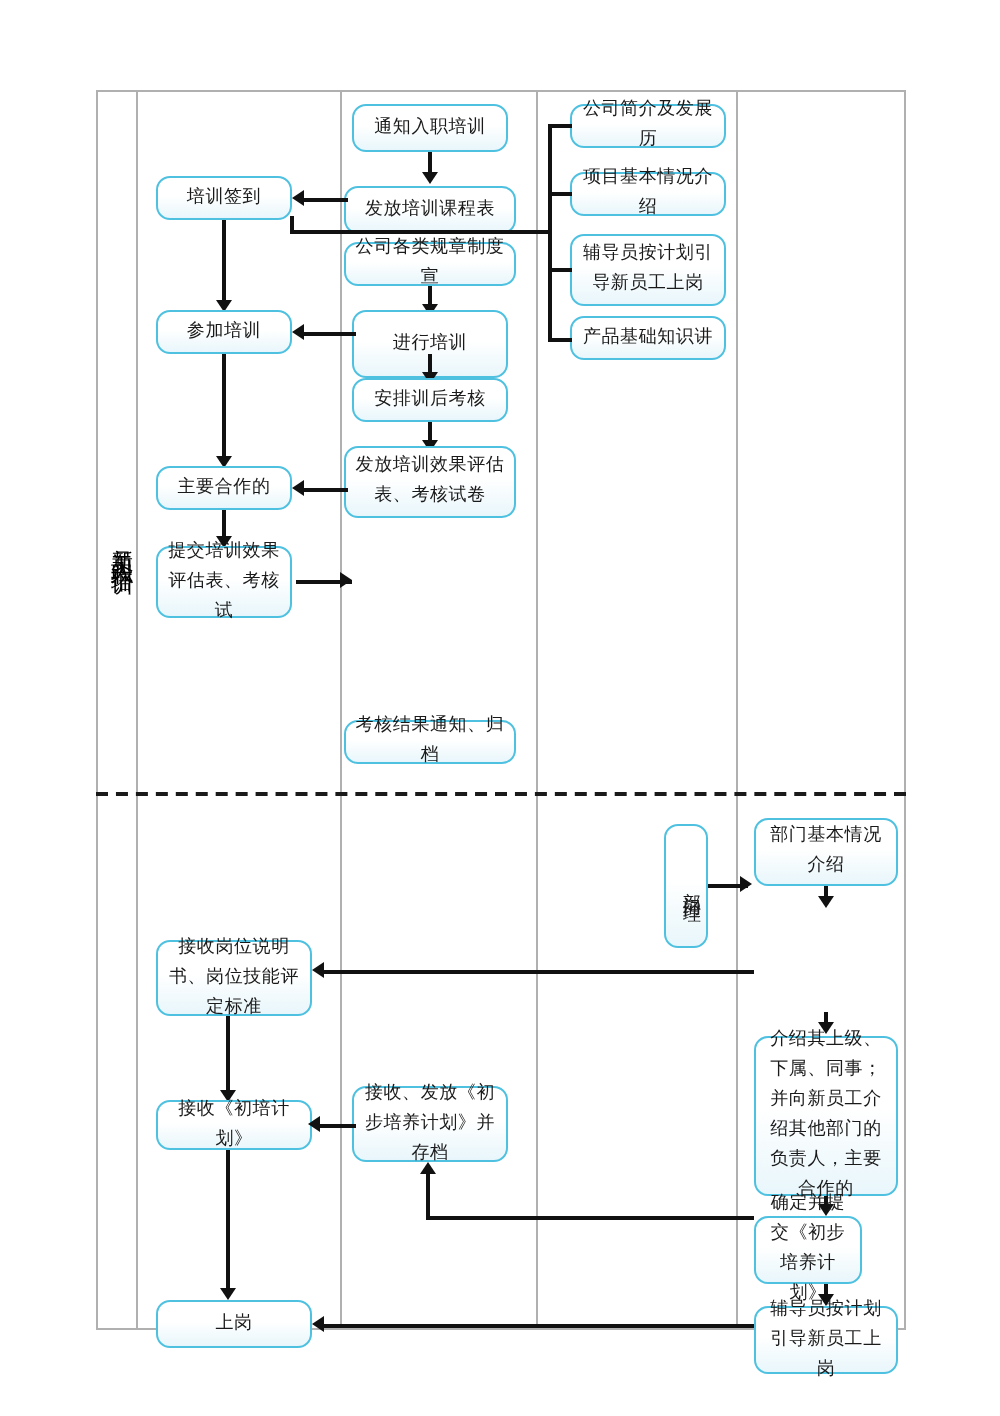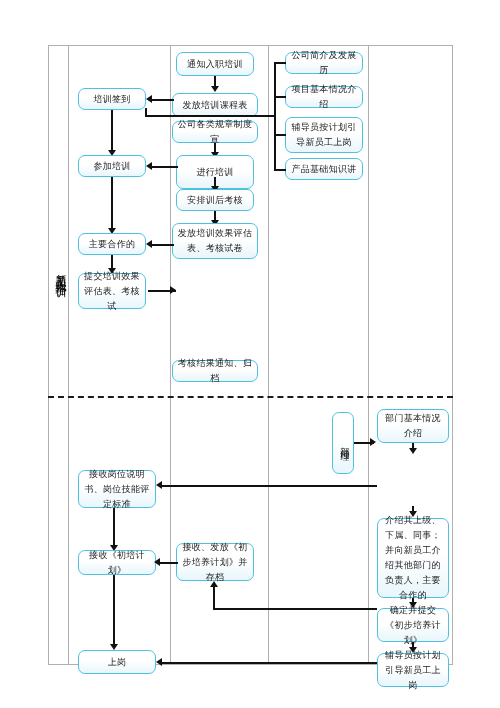--- a/index.html
+++ b/index.html
@@ -214,21 +214,21 @@
 
   <div class="ln lnv" style="left:412px; top:506px; height:8px;"></div>
   <div class="arw arw-d" style="left:409px; top:511px;"></div>
 
   <div class="box" style="left:377px; top:518px; width:72px; height:80px;">
     <span>介绍其上级、下属、同事；并向新员工介绍其他部门的负责人，主要合作的</span>
   </div>
   <div class="ln lnv" style="left:412px; top:598px; height:7px;"></div>
   <div class="arw arw-d" style="left:409px; top:602px;"></div>
 
-  <div class="box" style="left:377px; top:608px; width:72px; height:34px;">
+  <div class="box" style="left:377px; top:608px; width:54px; height:34px;">
     <span>确定并提交《初步培养计划》</span>
   </div>
   <div class="ln lnv" style="left:412px; top:642px; height:8px;"></div>
   <div class="arw arw-d" style="left:409px; top:647px;"></div>
 
   <div class="box" style="left:377px; top:653px; width:72px; height:34px;">
     <span>辅导员按计划引导新员工上岗</span>
   </div>
 
   <div class="box" style="left:78px; top:470px; width:78px; height:38px;">

